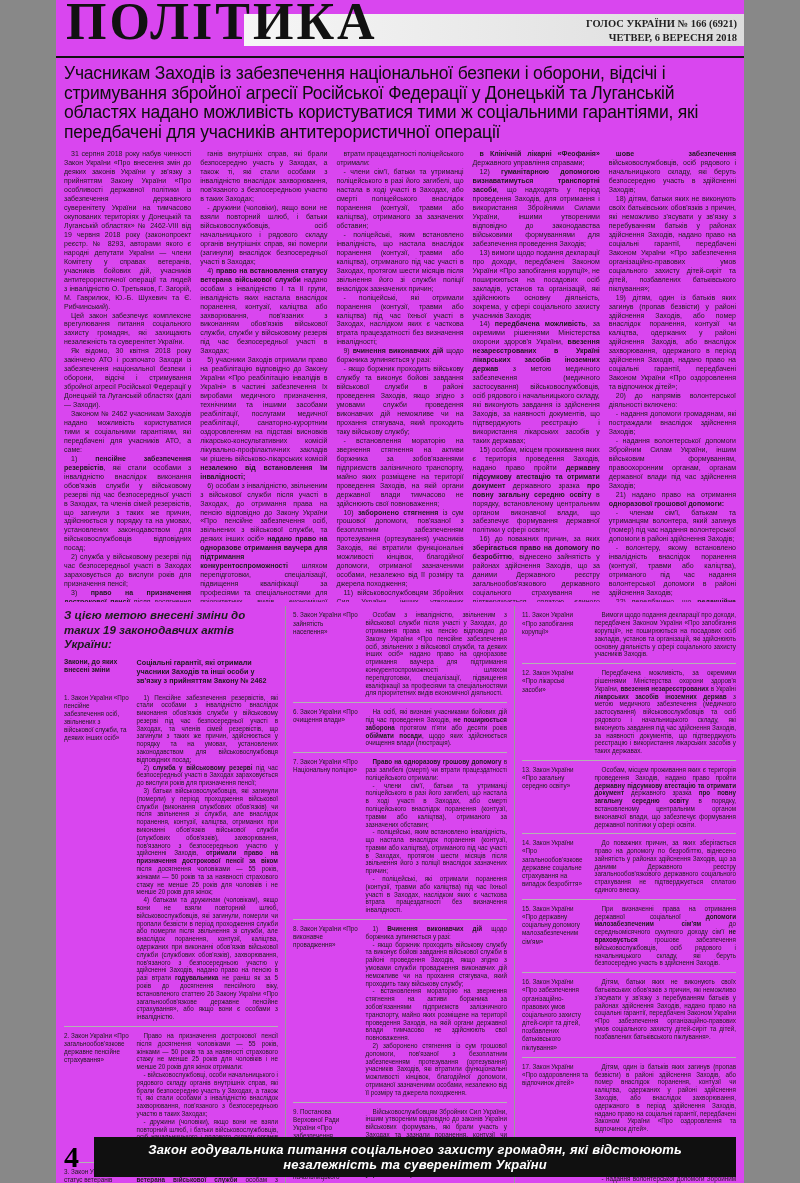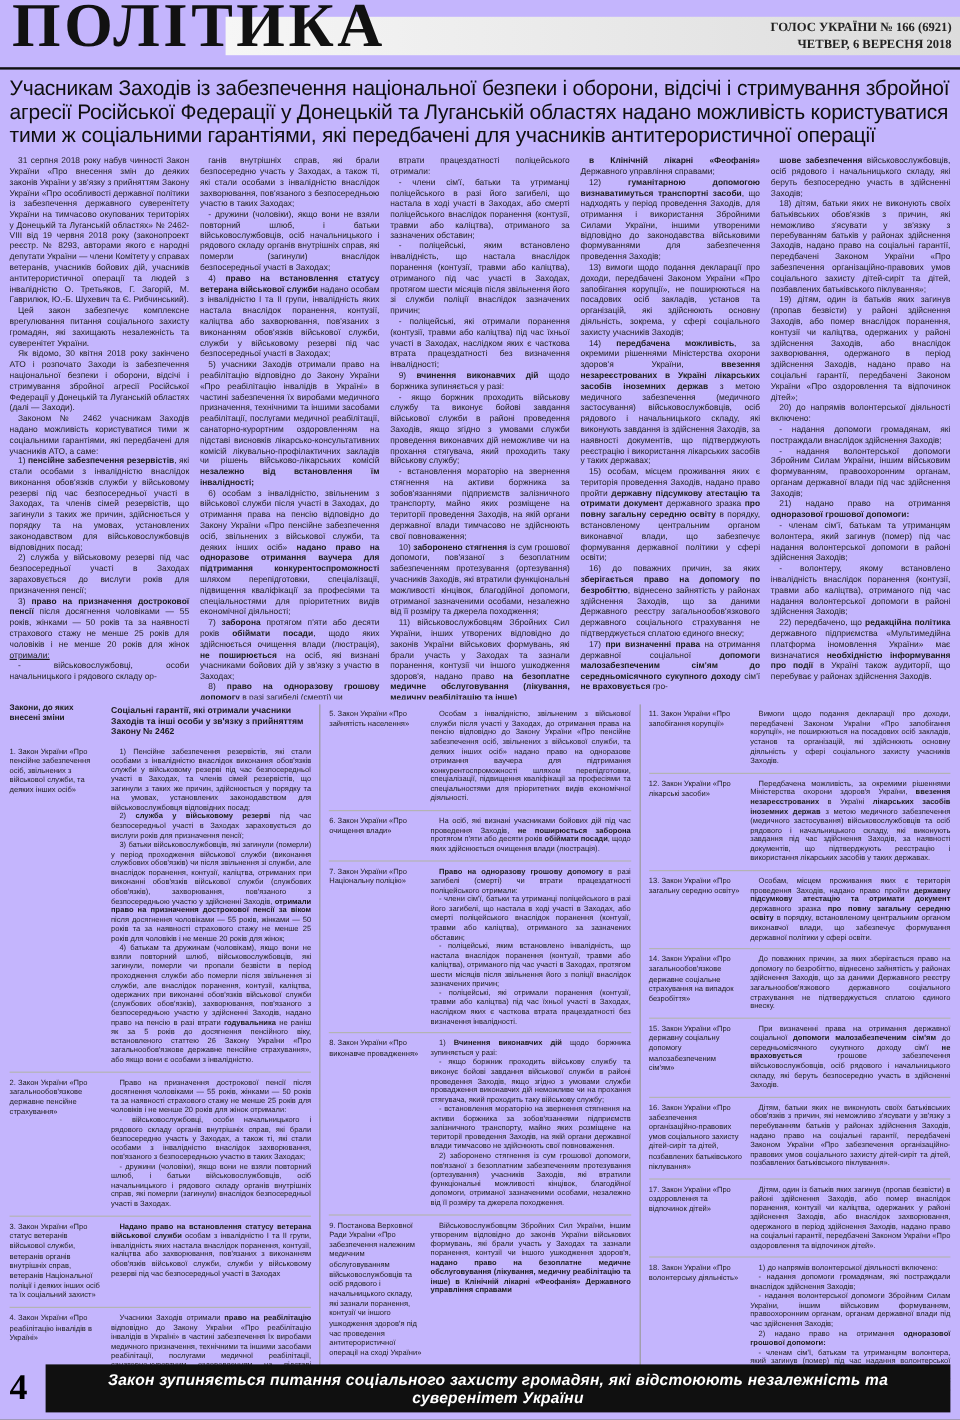--- a/index.html
+++ b/index.html
@@ -1,16 +1,16 @@
 <!DOCTYPE html>
 <html lang="uk"><head>
 <meta charset="utf-8">
 <style>
   html,body{margin:0;padding:0;background:#888;}
-  .page{position:relative;width:800px;height:1183px;margin:0 auto;background:#c4b5fd;
+  .page{position:relative;width:688px;height:1183px;margin:0 auto;background:#d946ef;
         font-family:"Liberation Sans",sans-serif;color:#1c1c1c;overflow:hidden;}
   
   .masthead{position:relative;height:56px;border-bottom:2px solid #111;}
   .gray-band{position:absolute;left:188px;right:0;top:14px;height:32px;
              background:linear-gradient(to right,#f6f6f6,#dcdcdc);}
   .section-title{position:absolute;left:10px;top:-8px;margin:0;
                  font-family:"Liberation Serif",serif;font-weight:bold;
                  font-size:52px;letter-spacing:3px;color:#111;}
   .issue{position:absolute;right:7px;top:17px;text-align:right;
          font-family:"Liberation Serif",serif;font-weight:bold;font-size:10.5px;
@@ -111,20 +111,21 @@
         <p>- надання волонтерської допомоги Збройним Силам України, іншим військовим формуванням, правоохоронним органам, органам державної влади під час здійснення Заходів;</p>
         <p>21) надано право на отримання <b>одноразової грошової допомоги:</b></p>
         <p>- членам сім'ї, батькам та утриманцям волонтера, який загинув (помер) під час надання волонтерської допомоги в районі здійснення Заходів;</p>
         <p>- волонтеру, якому встановлено інвалідність внаслідок поранення (контузії, травми або каліцтва), отриманого під час надання волонтерської допомоги в районі здійснення Заходів;</p>
         <p>22) передбачено, що <b>редакційна політика</b> державного підприємства «Мультимедійна платформа іномовлення України» має визначатися <b>необхідністю інформування про події</b> в Україні також аудиторії, що перебуває у районах здійснення Заходів.</p>
       </div>
     </div>
 
   <div class="table-zone">
     <div class="tgroup">
+      <div class="tz-heading">З цією метою внесені зміни до таких 19 законодавчих актів України:</div>
       <div class="thead">
         <div class="hc1">Закони, до яких внесені зміни</div>
         <div class="hc2">Соціальні гарантії, які отримали учасники Заходів та інші особи у зв'язку з  прийняттям Закону № 2462</div>
       </div>
       <div id="tgroup-0">
           <div class="trow">
             <div class="law-cell">1. Закон України «Про пенсійне забезпечення осіб, звільнених з військової служби, та деяких інших осіб»</div>
             <div class="desc-cell">
               <p>1) Пенсійне забезпечення резервістів, які стали особами з інвалідністю внаслідок виконання обов'язків служби у військовому резерві під час безпосередньої участі в Заходах, та членів сімей резервістів, що загинули з таких же причин, здійснюється у порядку та на умовах, установлених законодавством для військовослужбовця відповідних посад;</p>
               <p>2) <b>служба у військовому резерві</b> під час безпосередньої участі в Заходах зараховується до вислуги років для призначення пенсії;</p>
@@ -254,16 +255,16 @@
               <p>- членам сім'ї, батькам та утриманцям волонтера, який загинув (помер) під час надання волонтерської допомоги в районі здійснення Заходів;</p>
               <p>- волонтеру, якому встановлено інвалідність внаслідок поранення (контузії, травми або каліцтва), отриманого під час надання волонтерської допомоги в районі здійснення Заходів.</p>
             </div>
           </div>
         </div>
     </div>
   </div>
 
   <footer class="footer">
     <span class="page-num">4</span>
-    <div class="footer-bar">Закон зупиняється питання соціального захисту громадян, які відстоюють незалежність та суверенітет України</div>
+    <div class="footer-bar">Закон годувальника питання соціального захисту громадян, які відстоюють незалежність та суверенітет України</div>
   </footer>
 
 </div>
 
 </body></html>

